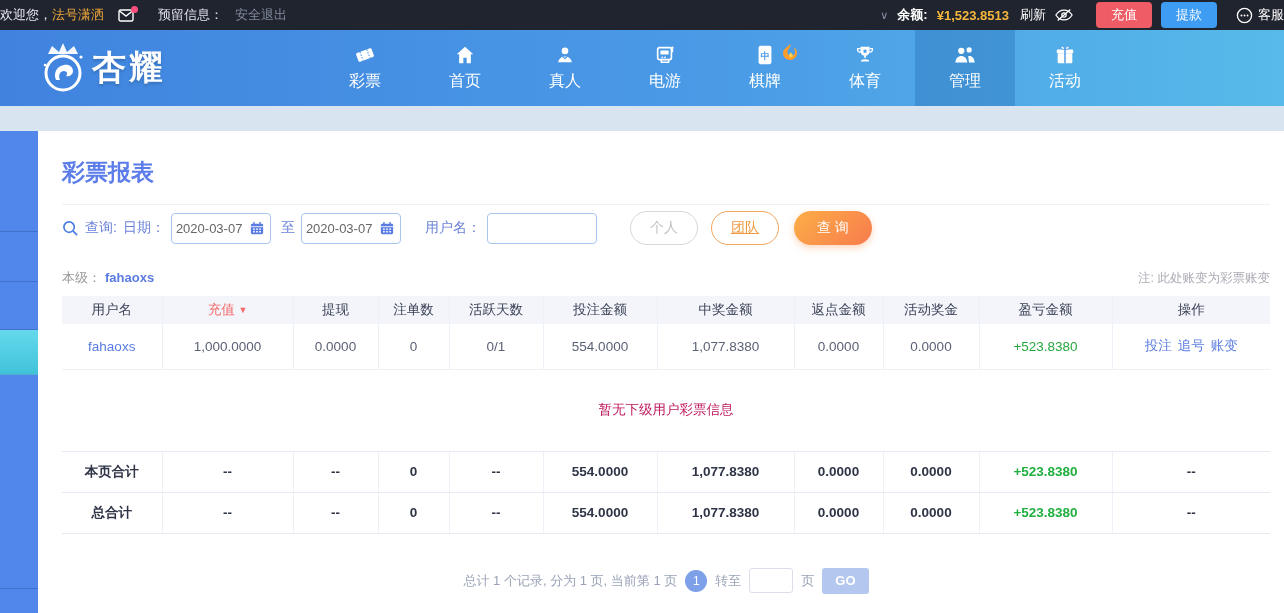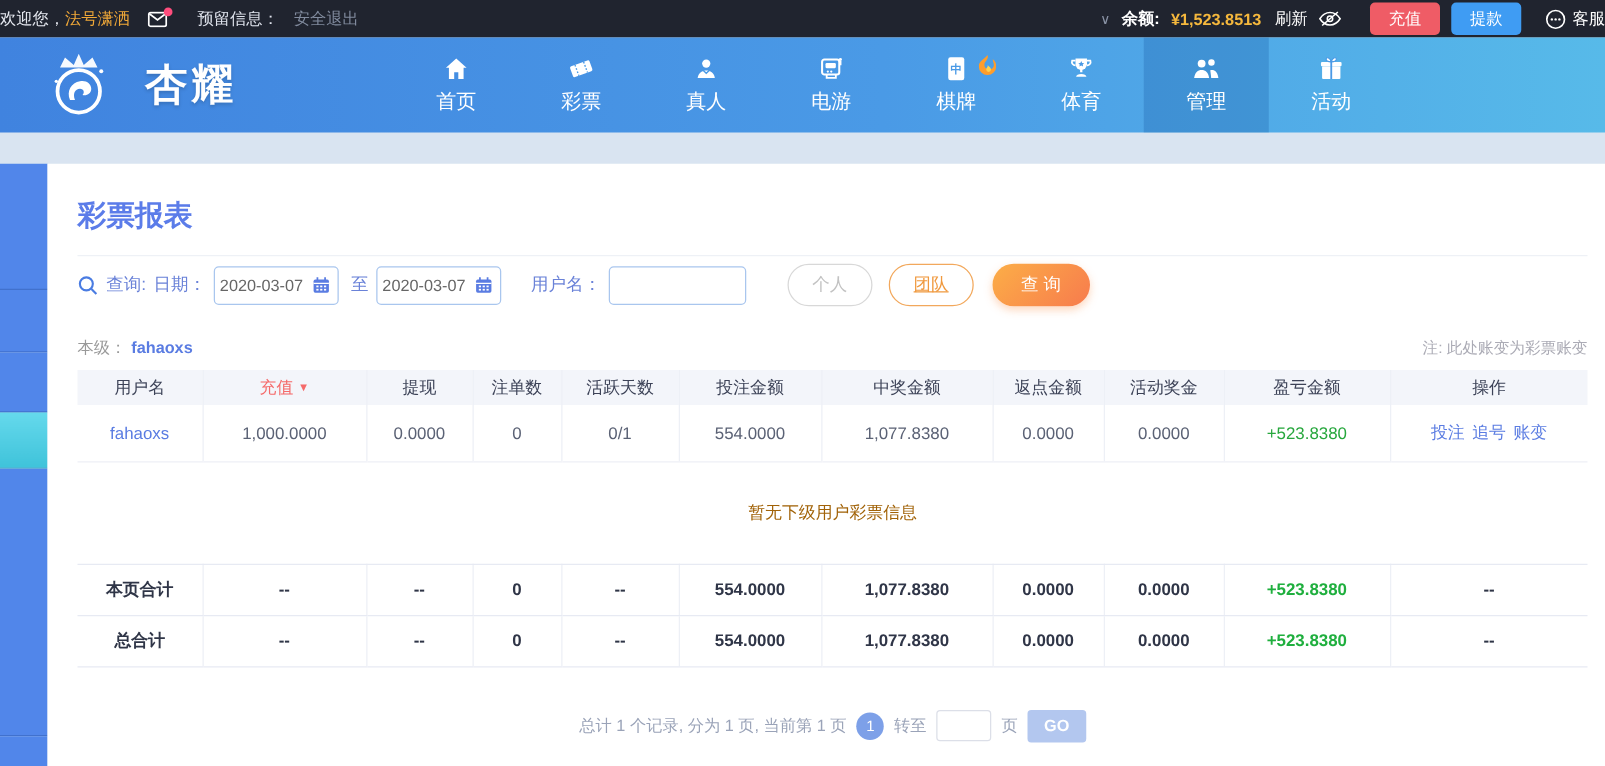--- a/index.html
+++ b/index.html
@@ -19,21 +19,21 @@
   .bal-label { font-weight:bold; color:#ffffff; }
   .bal-value { font-weight:bold; color:#f5b83d; }
   .refresh { color:#ffffff; cursor:pointer; margin-left:2px; }
   .tb-btn { border:none; color:#fff; font-size:13px; padding:4px 15px; border-radius:4px; cursor:pointer; }
   .tb-btn.deposit { background:#ef5c66; margin-left:14px; }
   .tb-btn.withdraw { background:#3f9cf3; }
   .service { display:flex; align-items:center; gap:5px; color:#ffffff; margin-left:10px; cursor:pointer; }
 
   
   .nav { height:76px; background:linear-gradient(90deg,#4083df 0%,#4a9ae6 55%,#57bae9 100%); display:flex; align-items:center; position:relative; }
-  .logo { display:flex; align-items:center; margin-left:34px; gap:24px; cursor:pointer; }
+  .logo { display:flex; align-items:center; margin-left:34px; gap:0; cursor:pointer; }
   .logo-text { color:#fff; font-size:34px; font-weight:bold; letter-spacing:3px; text-shadow:0 2px 3px rgba(0,0,0,.18); }
   .nav-menu { position:absolute; left:315px; top:0; height:76px; display:flex; }
   .nav-item { width:100px; height:76px; display:flex; flex-direction:column; align-items:center; justify-content:center; gap:5px; color:#fff; font-size:16px; cursor:pointer; position:relative; }
   .nav-item.active { background:rgba(16,78,156,.25); }
   .hot-badge { position:absolute; top:14px; right:18px; }
 
   
   .subband { height:25px; background:#d9e4f1; }
   .layout { display:flex; height:550px; }
   .side { width:38px; display:flex; flex-direction:column; }
@@ -67,21 +67,21 @@
   
   table { width:100%; border-collapse:collapse; margin-top:9px; table-layout:fixed; }
   th { background:#f3f5fa; color:#3c4257; font-size:13.5px; font-weight:normal; height:28px; }
   th:not(:first-child), td:not(:first-child) { border-left:1px solid #edf0f6; }
   th.sorted { color:#f56a6a; }
   .sort-caret { font-size:9px; vertical-align:1px; }
   td { text-align:center; font-size:13.5px; color:#5b6275; height:45px; border-bottom:1px solid #eef0f6; }
   td.link, .op-link { color:#5a7ce2; cursor:pointer; }
   .op-link { margin:0 3px; }
   td.profit { color:#27a73d; }
-  tr.empty-row td { height:82px; color:#a16207; border-left:none; border-bottom:1px solid #e7eaf3; }
+  tr.empty-row td { height:82px; color:#be185d; border-left:none; border-bottom:1px solid #e7eaf3; }
   tr.total-row td { height:41px; font-weight:bold; color:#2f3547; border-bottom:1px solid #e7eaf3; }
   tr.total-row td.profit { color:#1faf3e; }
   th { text-align:center; }
 
   
   .pager { display:flex; align-items:center; justify-content:center; gap:8px; margin-top:34px; color:#9aa3b8; font-size:13px; }
   .page-circle { width:22px; height:22px; border-radius:50%; background:#7da0e8; color:#fff; display:flex; align-items:center; justify-content:center; font-size:12px; cursor:pointer; }
   .goto-inp { width:44px; height:25px; border:1px solid #dcdfe8; border-radius:3px; outline:none; padding:0 5px; font-family:inherit; }
   .go-btn { background:#b3c7ef; color:#fff; border:none; border-radius:3px; height:26px; padding:0 13px; font-weight:bold; font-size:13px; cursor:pointer; font-family:inherit; }
 
@@ -141,35 +141,35 @@
           <circle cx="11" cy="25" r="1.3" fill="#fff"></circle>
       </svg>
     </span>
     <span class="logo-text">杏耀</span>
   </div>
 
   <div class="nav-menu">
     <div class="nav-item">
       <span>
           <svg width="22" height="22" viewBox="0 0 24 24">
-            <path d="M12 3l9 8.2h-2.6V21h-4.6v-6h-3.6v6H5.6v-9.8H3z" fill="#fff"></path>
-          </svg>
-        </span>
-      <span>首页</span>
-    </div>
-    <div class="nav-item">
-      <span>
-          <svg width="22" height="22" viewBox="0 0 24 24">
             <g transform="rotate(-20 12 12)">
               <rect x="3" y="7" width="18" height="10" rx="1.5" fill="#fff"></rect>
               <path d="M8 7v10M16 7v10" stroke="#4a9ae6" stroke-width="1.2" stroke-dasharray="1.5 1.5"></path>
             </g>
           </svg>
         </span>
       <span>彩票</span>
+    </div>
+    <div class="nav-item">
+      <span>
+          <svg width="22" height="22" viewBox="0 0 24 24">
+            <path d="M12 3l9 8.2h-2.6V21h-4.6v-6h-3.6v6H5.6v-9.8H3z" fill="#fff"></path>
+          </svg>
+        </span>
+      <span>首页</span>
     </div>
     <div class="nav-item">
       <span>
           <svg width="22" height="22" viewBox="0 0 24 24">
             <circle cx="12" cy="7.5" r="3.6" fill="#fff"></circle>
             <path d="M4.5 20c.8-4.5 4-6.4 7.5-6.4s6.7 1.9 7.5 6.4z" fill="#fff"></path>
             <path d="M9 13l3 3 3-3" fill="none" stroke="#4a9ae6" stroke-width="1.2"></path>
           </svg>
         </span>
       <span>真人</span>

